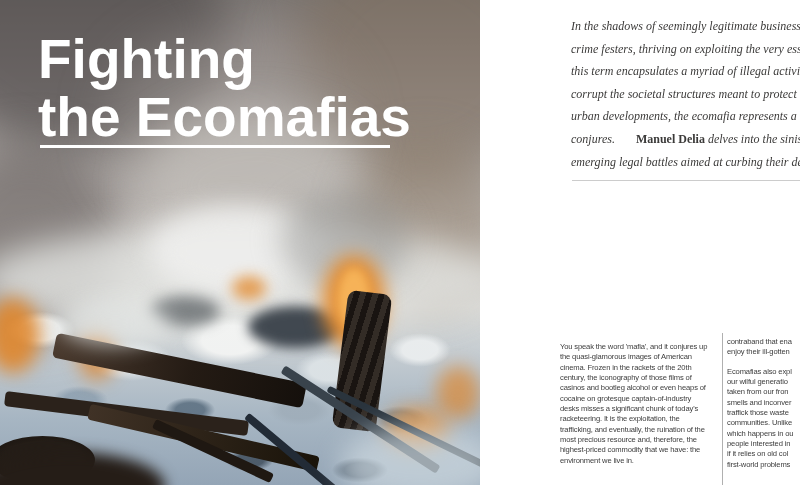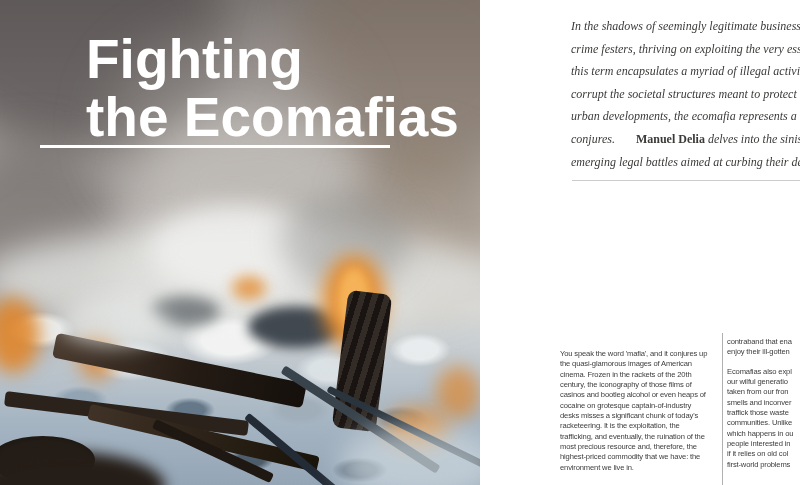--- a/index.html
+++ b/index.html
@@ -69,38 +69,37 @@
           background:radial-gradient(ellipse at 50% 50%, #241d17 0 55%, #17120e 100%); }
   .mound{ left:-25px; top:452px; width:190px; height:70px; background:#251d17; filter:blur(7px); border-radius:50%; }
   .fgs1 { left:340px; top:425px; width:160px; height:80px; background:rgba(210,221,228,.65); filter:blur(13px); border-radius:50%; }
   .fgs2 { left:60px;  top:300px; width:110px; height:46px; background:rgba(225,228,227,.70); filter:blur(10px); border-radius:50%; }
 
   
   .hero-title {
     position:absolute; left:38px; top:30px; z-index:20; color:#ffffff;
     font-weight:bold; font-size:55px; line-height:58px; letter-spacing:0;
     font-family:"Liberation Sans", sans-serif;
-    margin-left:48px;
   }
   .hero-underline { position:absolute; left:40px; top:145px; width:350px; height:3px; background:#ffffff; z-index:20; }
 
   
   .intro {
     position:absolute; left:571px; top:15px; width:240px;
     font-family:"Liberation Serif", serif; font-style:italic;
     font-size:12px; line-height:22.6px; color:#3b3a39;
   }
   .iline { white-space:nowrap; }
   .intro .author { font-style:normal; font-weight:bold;padding-left:18px; }
   .intro-rule { position:absolute; left:572px; top:180px; width:228px; height:1px; background:#cccccc; }
 
   
   .bodytext { font-size:7.6px; line-height:10.35px; letter-spacing:-0.15px; color:#3c3c3c; }
   .col1 { position:absolute; left:560px; top:337px; width:151px; }
-  .col1 p { margin:12px 0 9px 0; }
+  .col1 p { margin:5px 0 9px 0; }
   .col-divider { position:absolute; left:722px; top:333px; width:1px; height:152px; background:#b0b0b0; }
   .col2 { position:absolute; left:727px; top:337px; width:80px; }
   .col2 .tline { white-space:nowrap; }
   .plist2 { margin-top:9px; }
 </style>
 </head>
 <body>
 
 <div class="page">
 

